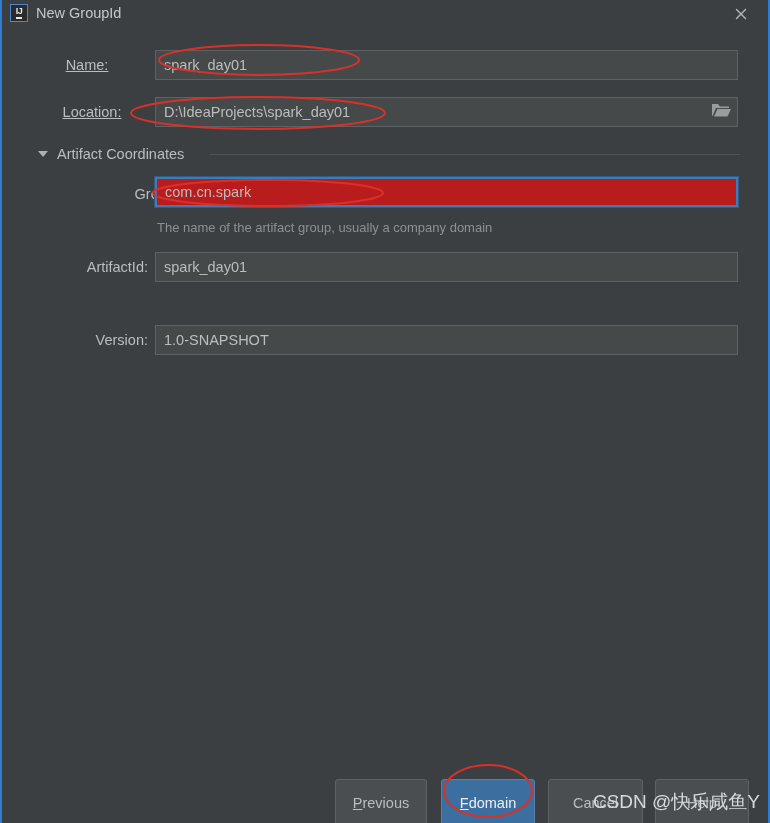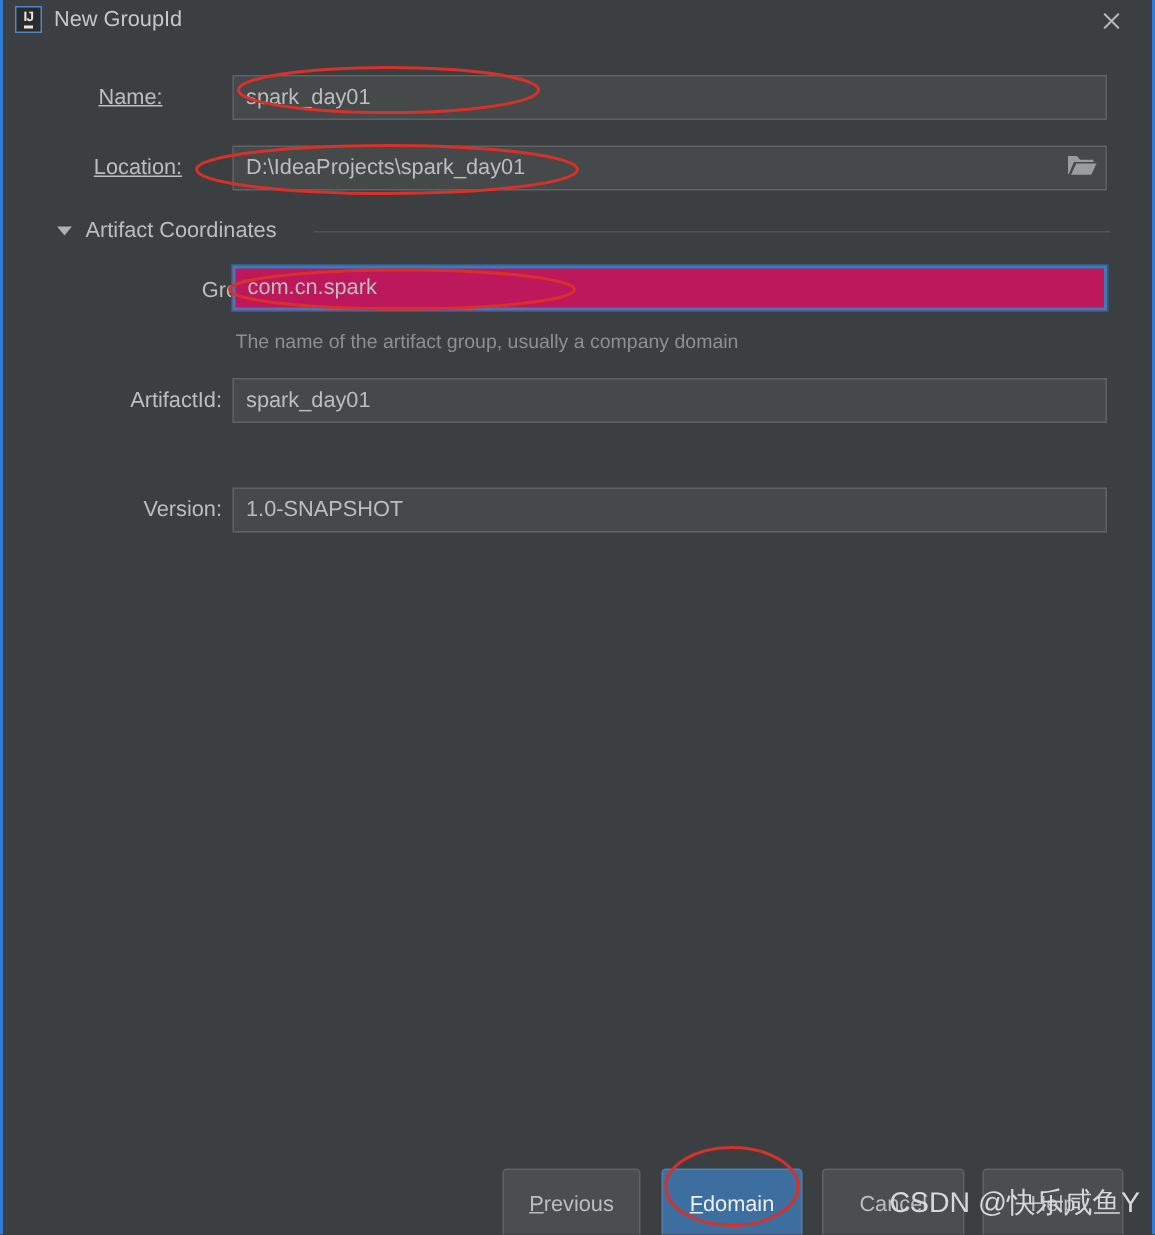--- a/index.html
+++ b/index.html
@@ -85,21 +85,21 @@
     font-family: "Liberation Sans", sans-serif;
     font-size: 14.5px;
     padding: 0 0 0 8px;
     outline: none;
     height: 30px;
     line-height: 28px;
   }
   .text-input.focused {
     border: 2px solid #3f7ab5;
     box-shadow: 0 0 0 1px #2f5d8a;
-    background: #be185d;
+    background: #b91c1c;
   }
 
   #browse-icon {
     position: absolute;
     right: 36px;
     top: 100px;
     width: 22px; height: 20px;
     cursor: pointer;
   }
 

